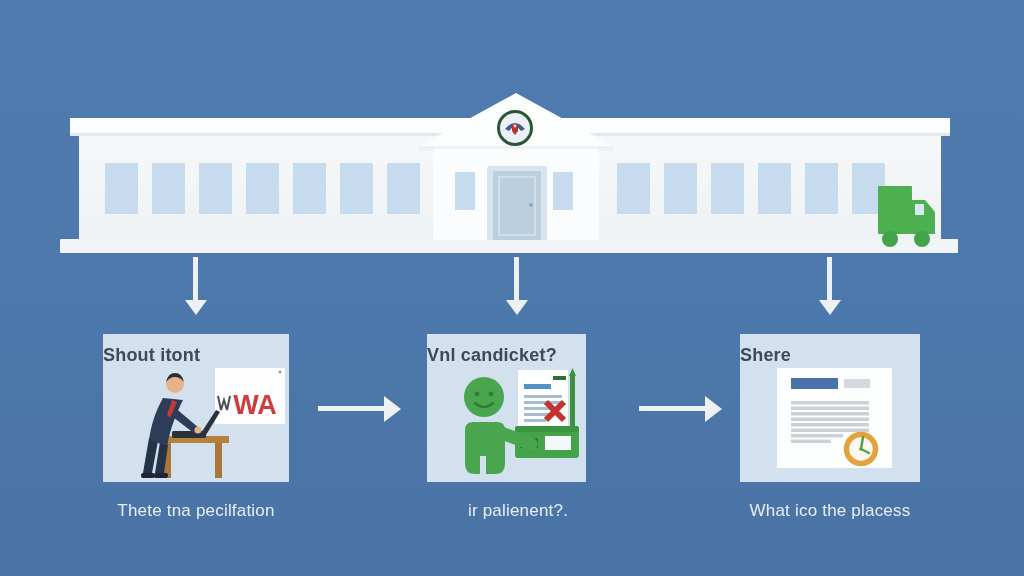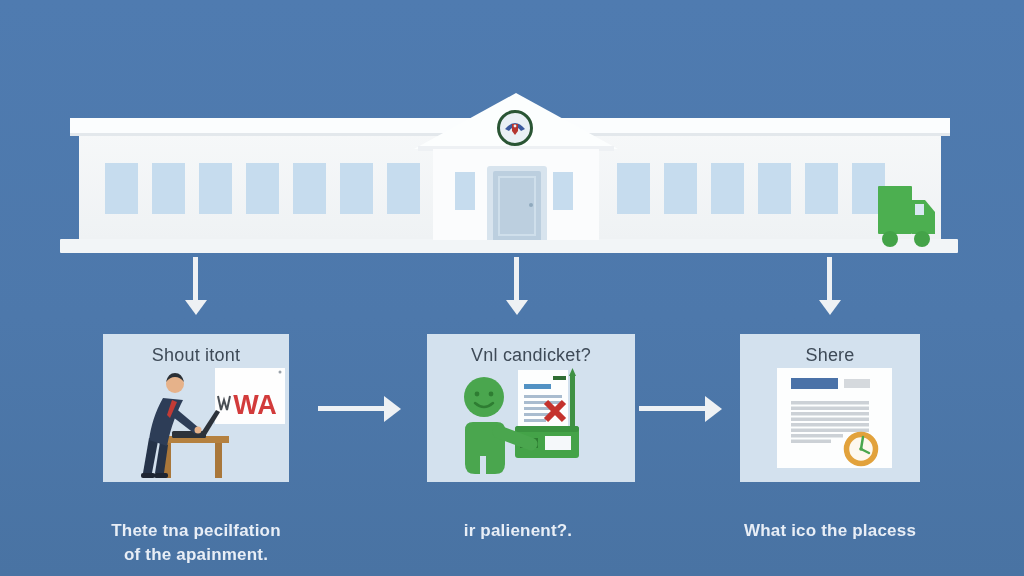--- a/index.html
+++ b/index.html
@@ -36,27 +36,27 @@
   .arrow-down .shaft{position:absolute;left:9px;top:0;width:5px;height:43px;background:var(--arrow-white);}
   .arrow-down .head{position:absolute;left:1px;top:43px;width:0;height:0;
     border-left:11px solid transparent;border-right:11px solid transparent;border-top:15px solid var(--arrow-white);}
   .arrow-right{height:26px;top:396px;}
   .arrow-right .shaft{position:absolute;left:0;top:10px;width:66px;height:5px;background:var(--arrow-white);}
   .arrow-right .head{position:absolute;left:66px;top:0;width:0;height:0;
     border-top:13px solid transparent;border-bottom:13px solid transparent;border-left:17px solid var(--arrow-white);}
 
   
   .panel{top:334px;height:148px;background:var(--panel-bg);}
-  .panel-title{margin-top:11px;text-align:center;font-size:18px;font-weight:400;
+  .panel-title{margin-top:11px;font-size:18px;font-weight:700;
     color:var(--title-color);letter-spacing:.2px;}
   .panel svg.illus{position:absolute;left:0;top:34px;}
 
   
-  .caption{top:519px;width:280px;text-align:center;color:var(--caption-color);
-    font-size:17px;font-weight:700;line-height:1.4;letter-spacing:.2px;}
+  .caption{top:499px;width:280px;text-align:center;color:var(--caption-color);
+    font-size:17px;font-weight:400;line-height:1.4;letter-spacing:.2px;}
 </style>
 </head>
 <body>
 
 <div class="stage">
 
   <div>
     <div class="abs b-base"></div>
     <div class="abs b-wall"></div>
     <div class="abs b-cornice"></div>
@@ -161,21 +161,21 @@
         <path d="M60,30 C52,44 48,58 46,72 L64,78 C68,58 74,44 80,32 Z" fill="#2d3d57"></path>
         <path d="M70,38 L96,60 L92,66 L66,46 Z" fill="#2d3d57"></path>
         <circle cx="95" cy="62" r="3.5" fill="#e6b28a"></circle>
         <path d="M69,32 l5,2 -7,16 -3,-3 z" fill="#c23b35"></path>
         <circle cx="72" cy="16" r="9" fill="#e6b28a"></circle>
         <path d="M63,14 q2,-9 9,-9 q7,0 9,9 q-4,-5 -9,-5 q-5,0 -9,5 z" fill="#2b3036"></path>
       </g>
     </svg>
   </div>
 
-  <div class="abs panel" style="left:427px;width:208px">
+  <div class="abs panel" style="left:427px;width:159px">
     <div class="panel-title">Vnl candicket?</div>
     <svg class="illus" width="183" height="114" viewBox="0 0 183 114">
 
       <g>
         <rect x="91" y="2" width="50" height="64" fill="#fdfefe"></rect>
         <rect x="126" y="8" width="13" height="4" fill="#2f6d33"></rect>
         <rect x="97" y="16" width="27" height="5" fill="#5292c4"></rect>
         <rect x="97" y="27" width="38" height="3" fill="#a9bccf"></rect>
         <rect x="97" y="33" width="38" height="3" fill="#a9bccf"></rect>
         <rect x="97" y="39" width="34" height="3" fill="#a9bccf"></rect>
@@ -227,21 +227,20 @@
       <g>
         <circle cx="121" cy="81" r="14.5" fill="#fdf8ef" stroke="#e2a23c" stroke-width="5.5"></circle>
         <path d="M121,81 L123,69 M121,81 L129,85" stroke="#4aa64e" stroke-width="2.5" stroke-linecap="round"></path>
         <circle cx="121" cy="81" r="1.8" fill="#4aa64e"></circle>
       </g>
     </svg>
   </div>
 
   <div class="abs caption" style="left:56px">
     <div>Thete tna pecilfation</div>
-    <div>of the apainment.</div>
   </div>
   <div class="abs caption" style="left:378px">
     <div>ir palienent?.</div>
   </div>
   <div class="abs caption" style="left:690px">
     <div>What ico the placess</div>
   </div>
 
 </div>
 

